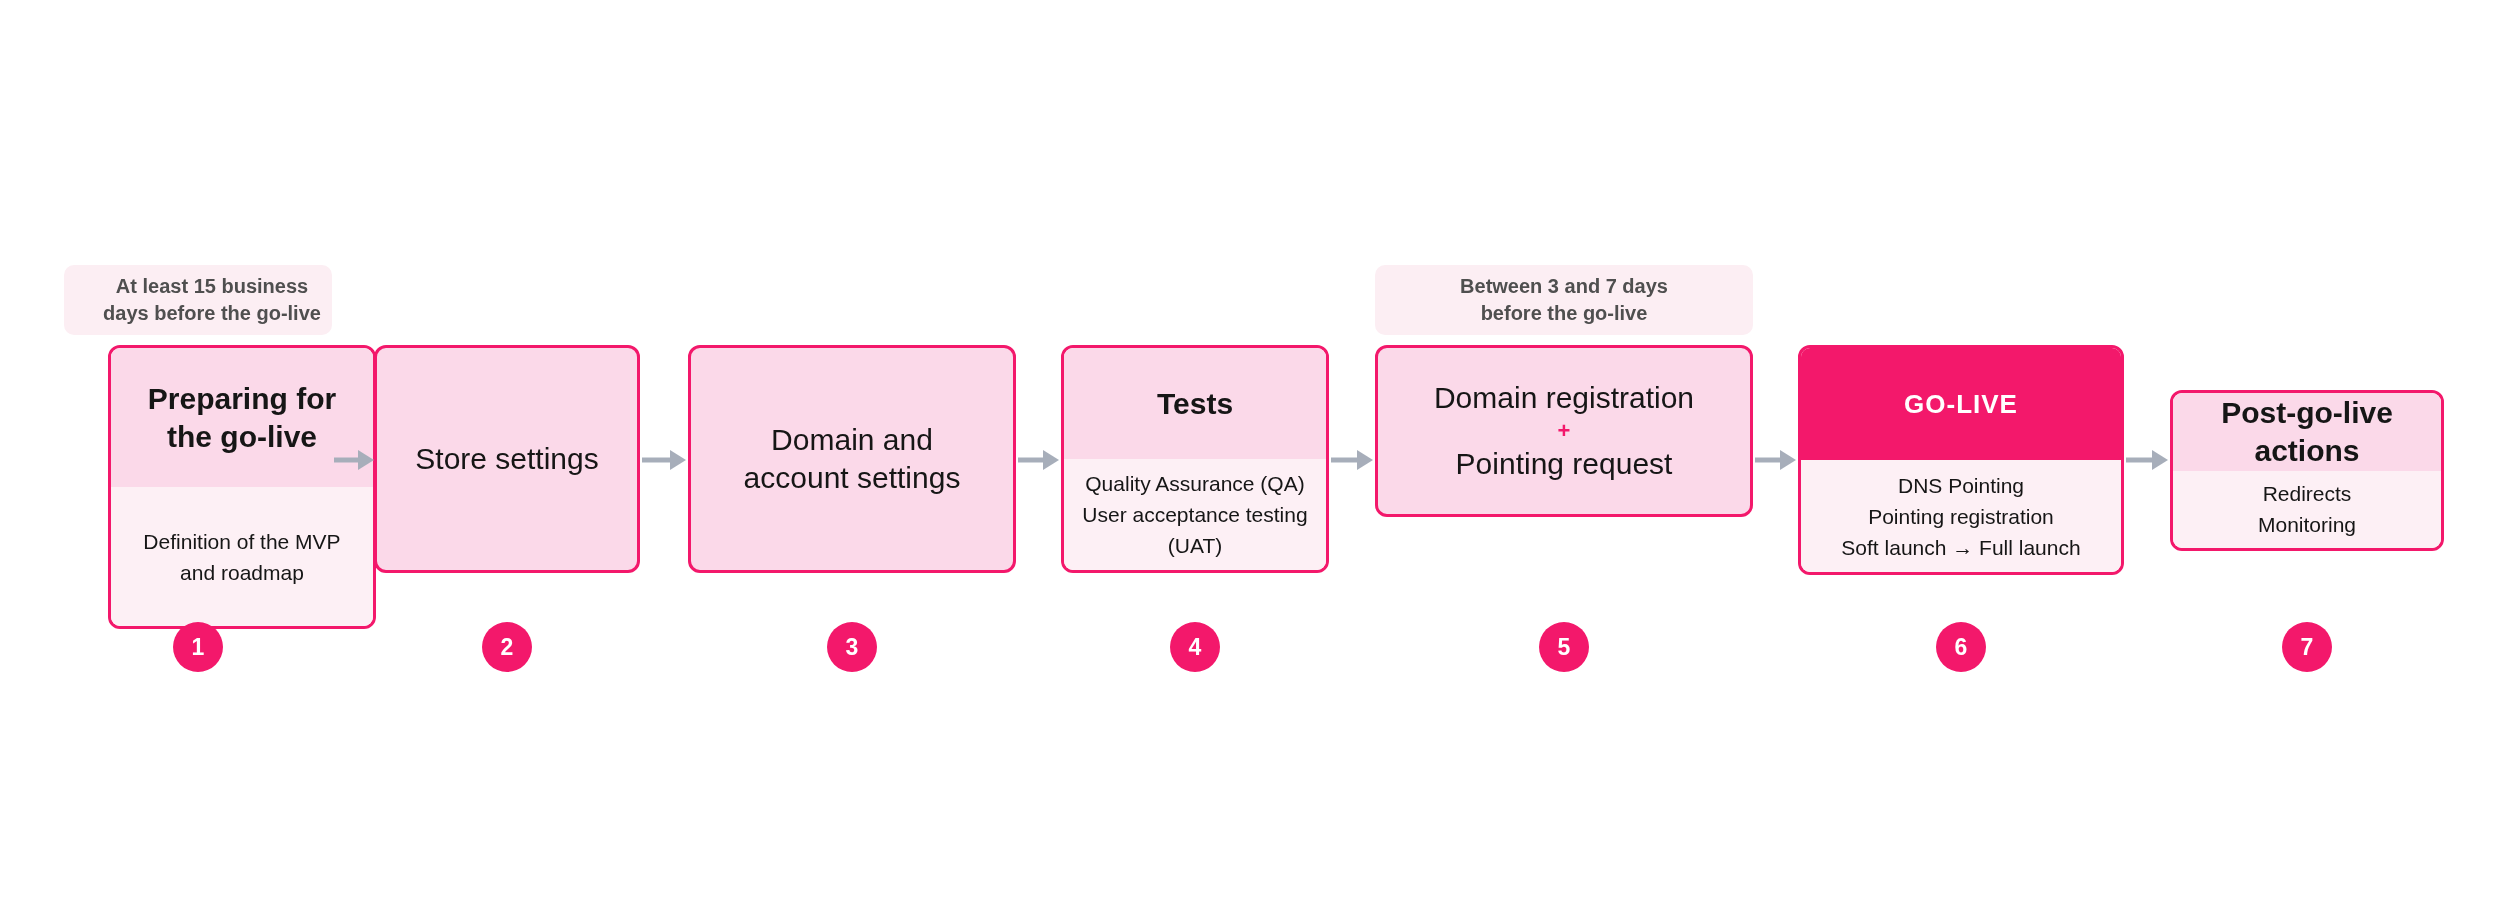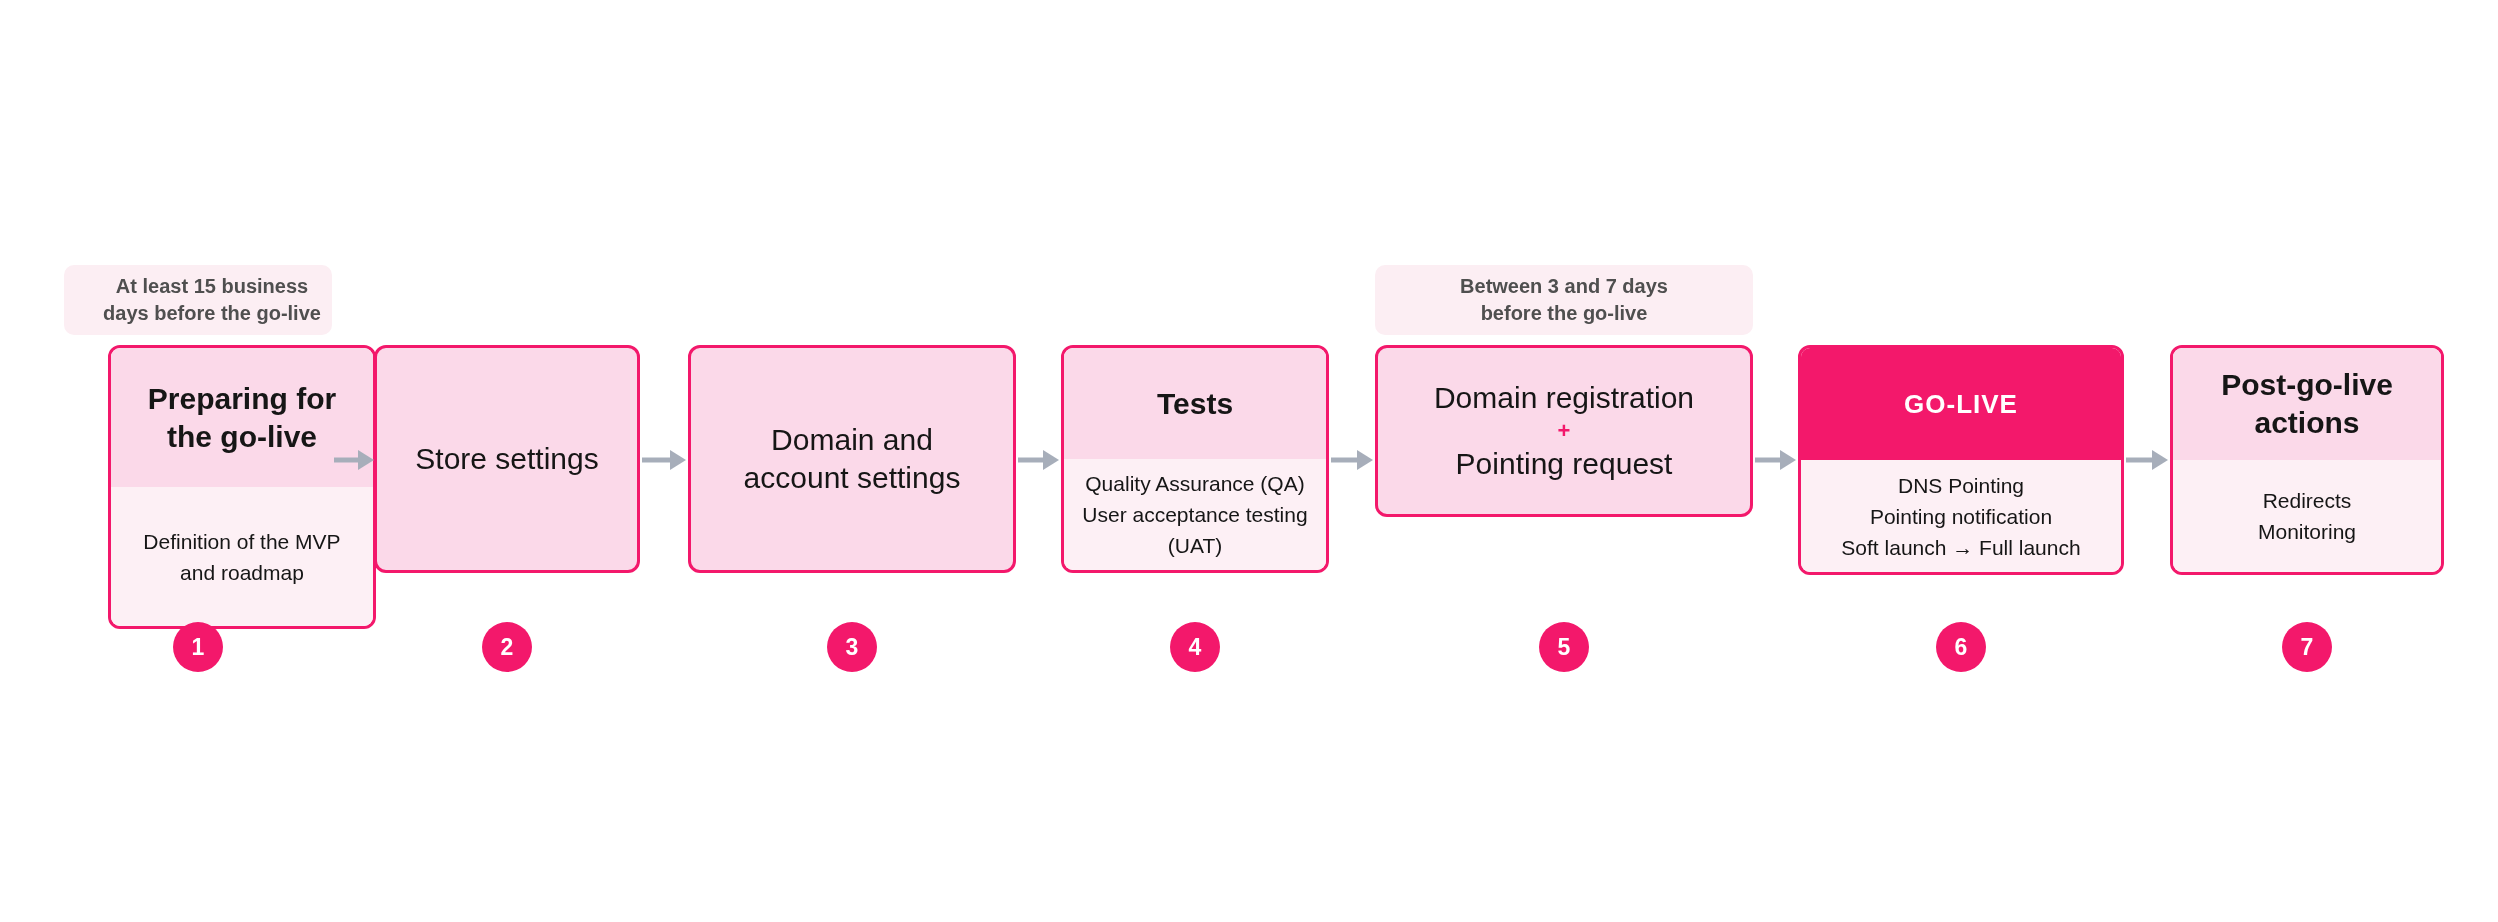--- a/index.html
+++ b/index.html
@@ -202,31 +202,31 @@
     <line x1="0" y1="13" x2="27" y2="13"></line>
     <polygon points="25,3 41,13 25,23"></polygon>
   </svg>
 
   <div class="box split" style="left:1798px;width:326px;height:230px;">
     <div class="box-header golive">
       <span class="golive-title">GO-LIVE</span>
     </div>
     <div class="box-body">
       <span class="body-line">DNS Pointing</span>
-      <span class="body-line">Pointing notification</span>
+      <span class="body-line">Pointing registration</span>
       <span class="body-line">Soft launch → Full launch</span>
     </div>
   </div>
 
   <svg class="arrow" style="left:2126px;" width="42" height="26" viewBox="0 0 42 26">
     <line x1="0" y1="13" x2="28" y2="13"></line>
     <polygon points="26,3 42,13 26,23"></polygon>
   </svg>
 
-  <div class="box split" style="left:2170px;width:274px;height:230px;">
+  <div class="box split" style="left:2170px;width:274px;height:161px;margin-top:45px;">
     <div class="box-header">
       <span class="title-line bold">Post-go-live</span>
       <span class="title-line bold">actions</span>
     </div>
     <div class="box-body">
       <span class="body-line">Redirects</span>
       <span class="body-line">Monitoring</span>
     </div>
   </div>
 

